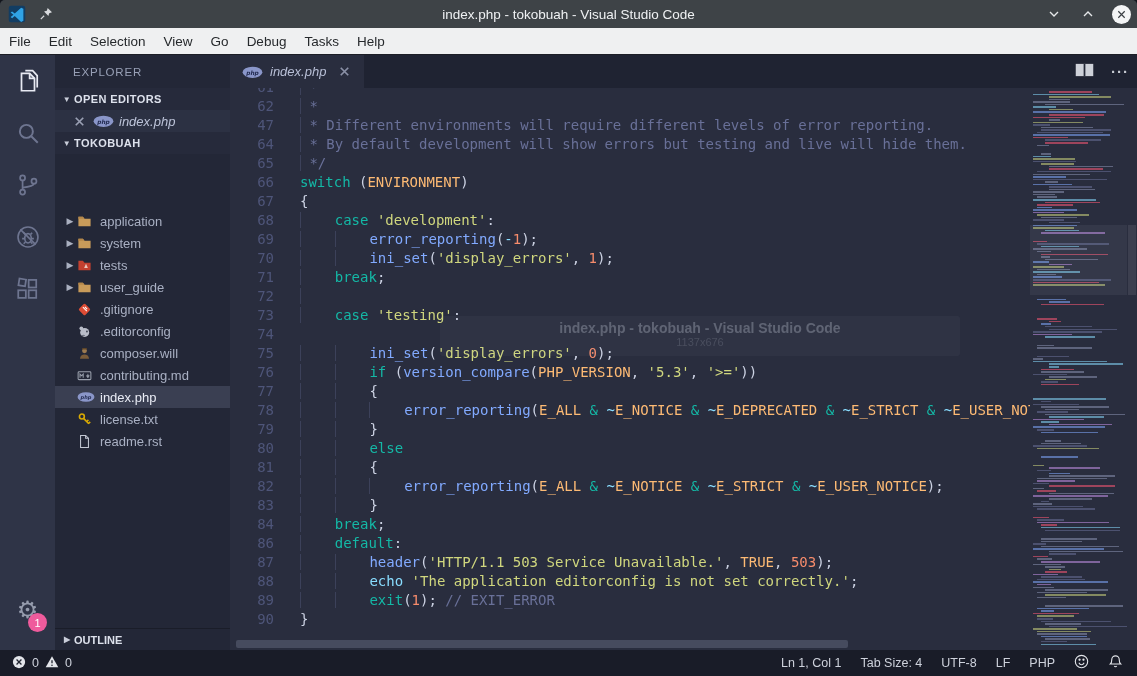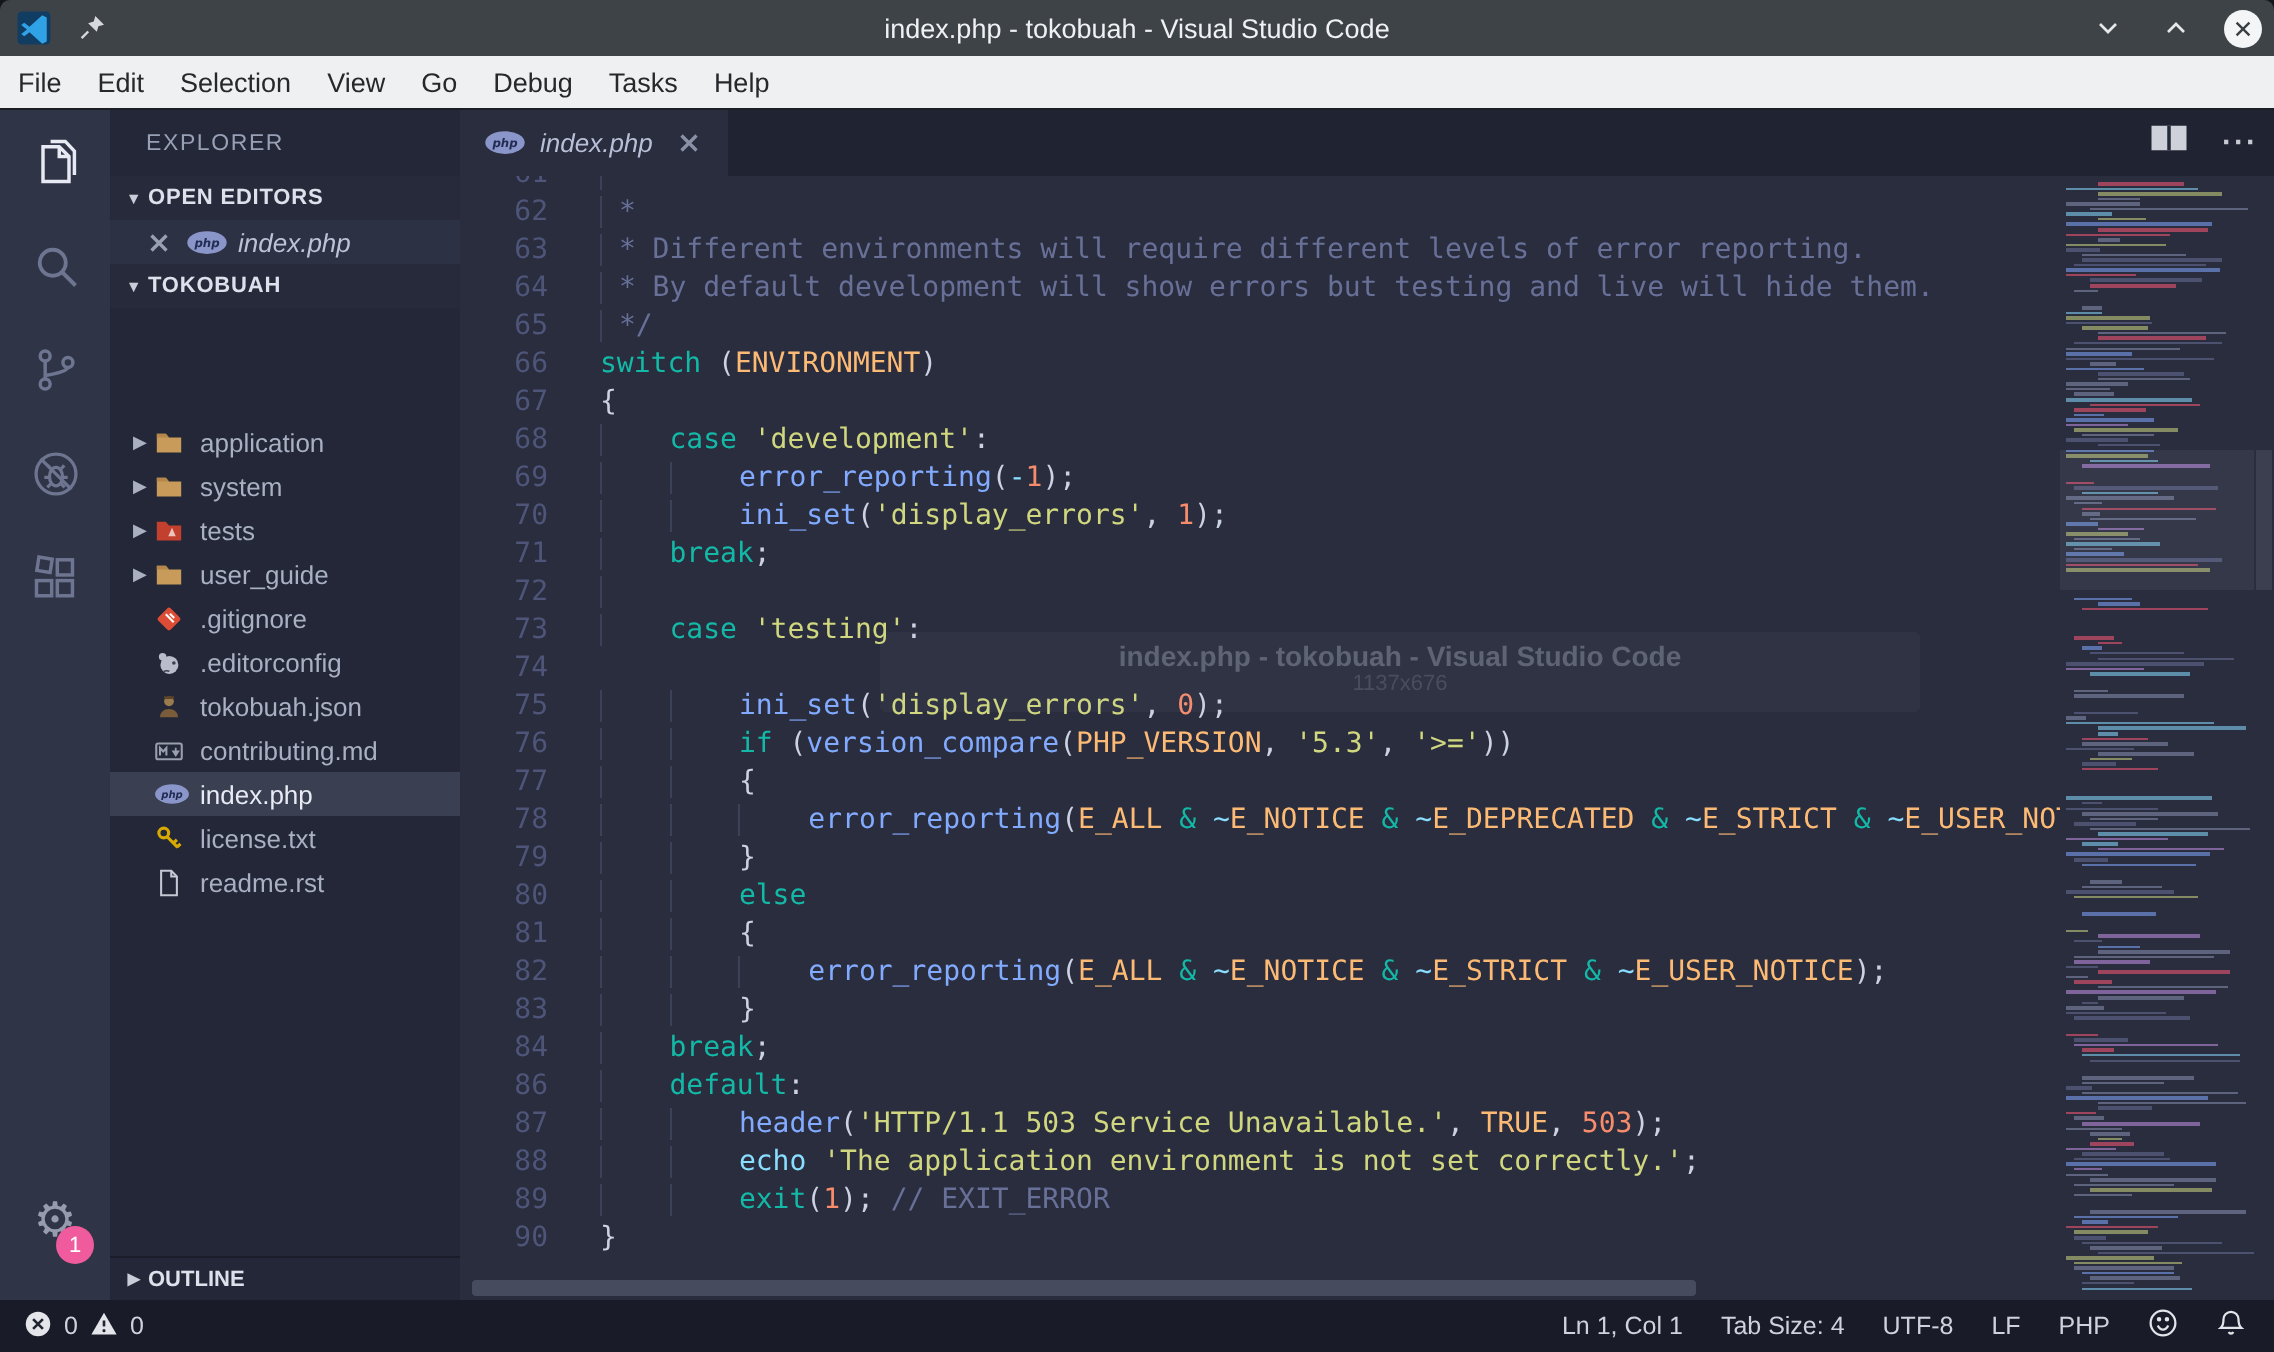--- a/index.html
+++ b/index.html
@@ -259,21 +259,21 @@
         </div>
         <div class="tree-row">
           <span class="arrow"></span>
           <span class="fic">
             <svg viewBox="0 0 16 16">
               <circle cx="8" cy="5" r="2.6" fill="#9c7a50"></circle>
               <path d="M3.2 13.5c0-2.7 2.1-4.4 4.8-4.4s4.8 1.7 4.8 4.4z" fill="#7a5c3a"></path>
               <path d="M5.4 3h5.2" stroke="#5d4427" stroke-width="1.4"></path>
             </svg>
           </span>
-          <span class="lbl">tokobuah.json</span>
+          <span class="lbl">composer.will</span>
         </div>
         <div class="tree-row">
           <span class="arrow"></span>
           <span class="fic">
             <svg viewBox="0 0 16 16">
               <rect x="1.2" y="4" width="13.6" height="8.4" rx="1" fill="none" stroke="#9aa0ad" stroke-width="1.1"></rect>
               <path d="M3.2 10.4V6.4l1.7 1.9 1.7-1.9v4" fill="none" stroke="#9aa0ad" stroke-width="1.1"></path>
               <path d="M11.6 6.2v2.4M10.2 8.2l1.4 2.2 1.4-2.2z" fill="#9aa0ad" stroke="#9aa0ad" stroke-width=".9"></path>
             </svg>
           </span>
@@ -334,21 +334,21 @@
               <rect x="11" y="2" width="2" height="14" fill="#252a38"></rect>
             </svg></span>
         <span id="more-icon">···</span>
       </div>
     </div>
 
     <div id="codearea">
       <div id="codelines">
           <div class="cl"><span class="ln">61</span><span class="ct"><span class="tok-g"> </span><span class="tok-c">*</span></span></div>
           <div class="cl"><span class="ln">62</span><span class="ct"><span class="tok-g"> </span><span class="tok-c">*</span></span></div>
-          <div class="cl"><span class="ln">63</span><span class="ct"><span class="tok-g"> </span><span class="tok-c">* Different environments will require different levels of error reporting.</span></span></div>
+          <div class="cl"><span class="ln">47</span><span class="ct"><span class="tok-g"> </span><span class="tok-c">* Different environments will require different levels of error reporting.</span></span></div>
           <div class="cl"><span class="ln">64</span><span class="ct"><span class="tok-g"> </span><span class="tok-c">* By default development will show errors but testing and live will hide them.</span></span></div>
           <div class="cl"><span class="ln">65</span><span class="ct"><span class="tok-g"> </span><span class="tok-c">*/</span></span></div>
           <div class="cl"><span class="ln">66</span><span class="ct"><span class="tok-k">switch</span><span class="tok-p"> (</span><span class="tok-ct">ENVIRONMENT</span><span class="tok-p">)</span></span></div>
           <div class="cl"><span class="ln">67</span><span class="ct"><span class="tok-p">{</span></span></div>
           <div class="cl"><span class="ln">68</span><span class="ct"><span class="tok-g">    </span><span class="tok-k">case</span><span class="tok-p"> </span><span class="tok-s">'development'</span><span class="tok-p">:</span></span></div>
           <div class="cl"><span class="ln">69</span><span class="ct"><span class="tok-g">    </span><span class="tok-g">    </span><span class="tok-f">error_reporting</span><span class="tok-p">(</span><span class="tok-o">-</span><span class="tok-n">1</span><span class="tok-p">);</span></span></div>
           <div class="cl"><span class="ln">70</span><span class="ct"><span class="tok-g">    </span><span class="tok-g">    </span><span class="tok-f">ini_set</span><span class="tok-p">(</span><span class="tok-s">'display_errors'</span><span class="tok-p">, </span><span class="tok-n">1</span><span class="tok-p">);</span></span></div>
           <div class="cl"><span class="ln">71</span><span class="ct"><span class="tok-g">    </span><span class="tok-k">break</span><span class="tok-p">;</span></span></div>
           <div class="cl"><span class="ln">72</span><span class="ct"><span class="tok-g">    </span></span></div>
           <div class="cl"><span class="ln">73</span><span class="ct"><span class="tok-g">    </span><span class="tok-k">case</span><span class="tok-p"> </span><span class="tok-s">'testing'</span><span class="tok-p">:</span></span></div>
@@ -358,21 +358,21 @@
           <div class="cl"><span class="ln">77</span><span class="ct"><span class="tok-g">    </span><span class="tok-g">    </span><span class="tok-p">{</span></span></div>
           <div class="cl"><span class="ln">78</span><span class="ct"><span class="tok-g">    </span><span class="tok-g">    </span><span class="tok-g">    </span><span class="tok-f">error_reporting</span><span class="tok-p">(</span><span class="tok-ct">E_ALL</span><span class="tok-k"> &amp; </span><span class="tok-o">~</span><span class="tok-ct">E_NOTICE</span><span class="tok-k"> &amp; </span><span class="tok-o">~</span><span class="tok-ct">E_DEPRECATED</span><span class="tok-k"> &amp; </span><span class="tok-o">~</span><span class="tok-ct">E_STRICT</span><span class="tok-k"> &amp; </span><span class="tok-o">~</span><span class="tok-ct">E_USER_NOTICE</span></span></div>
           <div class="cl"><span class="ln">79</span><span class="ct"><span class="tok-g">    </span><span class="tok-g">    </span><span class="tok-p">}</span></span></div>
           <div class="cl"><span class="ln">80</span><span class="ct"><span class="tok-g">    </span><span class="tok-g">    </span><span class="tok-k">else</span></span></div>
           <div class="cl"><span class="ln">81</span><span class="ct"><span class="tok-g">    </span><span class="tok-g">    </span><span class="tok-p">{</span></span></div>
           <div class="cl"><span class="ln">82</span><span class="ct"><span class="tok-g">    </span><span class="tok-g">    </span><span class="tok-g">    </span><span class="tok-f">error_reporting</span><span class="tok-p">(</span><span class="tok-ct">E_ALL</span><span class="tok-k"> &amp; </span><span class="tok-o">~</span><span class="tok-ct">E_NOTICE</span><span class="tok-k"> &amp; </span><span class="tok-o">~</span><span class="tok-ct">E_STRICT</span><span class="tok-k"> &amp; </span><span class="tok-o">~</span><span class="tok-ct">E_USER_NOTICE</span><span class="tok-p">);</span></span></div>
           <div class="cl"><span class="ln">83</span><span class="ct"><span class="tok-g">    </span><span class="tok-g">    </span><span class="tok-p">}</span></span></div>
           <div class="cl"><span class="ln">84</span><span class="ct"><span class="tok-g">    </span><span class="tok-k">break</span><span class="tok-p">;</span></span></div>
           <div class="cl"><span class="ln">86</span><span class="ct"><span class="tok-g">    </span><span class="tok-k">default</span><span class="tok-p">:</span></span></div>
           <div class="cl"><span class="ln">87</span><span class="ct"><span class="tok-g">    </span><span class="tok-g">    </span><span class="tok-f">header</span><span class="tok-p">(</span><span class="tok-s">'HTTP/1.1 503 Service Unavailable.'</span><span class="tok-p">, </span><span class="tok-ct">TRUE</span><span class="tok-p">, </span><span class="tok-n">503</span><span class="tok-p">);</span></span></div>
-          <div class="cl"><span class="ln">88</span><span class="ct"><span class="tok-g">    </span><span class="tok-g">    </span><span class="tok-o">echo</span><span class="tok-p"> </span><span class="tok-s">'The application environment is not set correctly.'</span><span class="tok-p">;</span></span></div>
+          <div class="cl"><span class="ln">88</span><span class="ct"><span class="tok-g">    </span><span class="tok-g">    </span><span class="tok-o">echo</span><span class="tok-p"> </span><span class="tok-s">'The application editorconfig is not set correctly.'</span><span class="tok-p">;</span></span></div>
           <div class="cl"><span class="ln">89</span><span class="ct"><span class="tok-g">    </span><span class="tok-g">    </span><span class="tok-k">exit</span><span class="tok-p">(</span><span class="tok-n">1</span><span class="tok-p">);</span><span class="tok-c"> // EXIT_ERROR</span></span></div>
           <div class="cl"><span class="ln">90</span><span class="ct"><span class="tok-p">}</span></span></div>
         </div>
       <div id="ghost">
         <div class="g1">index.php - tokobuah - Visual Studio Code</div>
         <div class="g2">1137x676</div>
       </div>
       <div id="hscroll">
           <div class="thumb"></div>
         </div>

